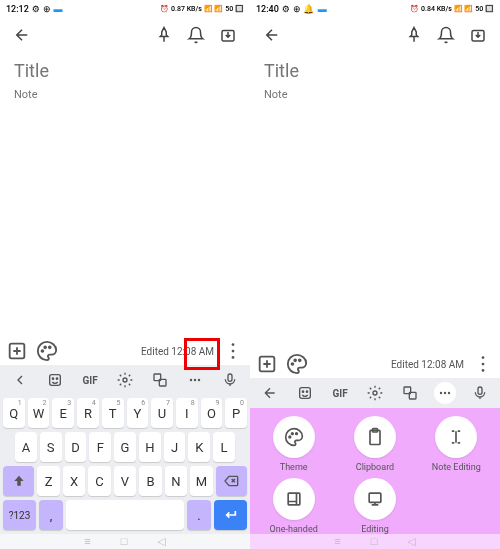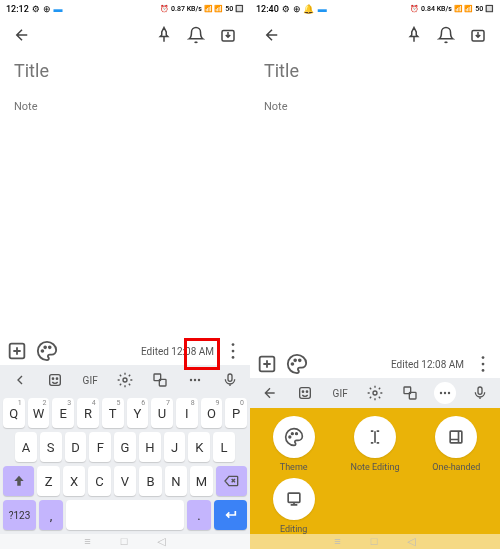--- a/index.html
+++ b/index.html
@@ -7,39 +7,39 @@
 .phone{width:250px;height:549px;background:#fff;display:flex;flex-direction:column;position:relative}
 .statusbar{height:18px;display:flex;align-items:center;padding:0 6px;font-size:9px;font-weight:500;color:#000}
 .statusbar .l{display:flex;align-items:center;gap:3px}
 .statusbar .r{margin-left:auto;display:flex;align-items:center;gap:2px;font-size:7px}
 .sicon{font-size:9px}
 .toolbar{height:34px;display:flex;align-items:center;padding:0 8px;gap:4px}
 .toolbar .sp{flex:1}
 .tb-btn{width:28px;height:28px;display:flex;align-items:center;justify-content:center;color:#444}
 .tb-btn svg{width:18px;height:18px}
 .content{flex:1;padding:8px 14px}
-.title-in{font-size:18px;color:#bbb;border:none;outline:none;width:100%;margin-bottom:14px}
+.title-in{font-size:18px;color:#bbb;border:none;outline:none;width:100%;margin-bottom:2px}
 .note-in{font-size:11px;color:#bbb;border:none;outline:none;width:100%}
 .note-bar{height:28px;display:flex;align-items:center;padding:0 6px;gap:8px;font-size:10px;color:#555}
 .note-bar .ts{flex:1;text-align:right}
 .nb-btn{width:22px;height:22px;display:flex;align-items:center;justify-content:center}
 .kb{background:#eceef1;display:flex;flex-direction:column}
 .kb-top{height:30px;display:flex;align-items:center;padding:0 4px;gap:2px}
-.kb-top .it{flex:1;display:flex;align-items:center;justify-content:center;font-size:10px;font-weight:400;color:#555}
+.kb-top .it{flex:1;display:flex;align-items:center;justify-content:center;font-size:10px;font-weight:700;color:#555}
 .kb-top .it svg{width:16px;height:16px}
 .kb-rows{padding:3px 3px 15px}
 .krow{display:flex;gap:3px;margin-bottom:4px;justify-content:center}
 .key{background:#fff;border-radius:4px;height:30px;flex:1;display:flex;align-items:center;justify-content:center;font-size:13px;font-weight:400;color:#333;position:relative;box-shadow:0 1px 1px rgba(0,0,0,.15)}
 .key .num{position:absolute;top:1px;right:3px;font-size:7px;color:#888}
 .key.fn{background:#c4b5fd}
 .key.wide{flex:1.4}
 .key.space{flex:5}
 .key.enter{background:#3b82f6;color:#fff;flex:1.4}
 .highlight{position:absolute;border:3px solid #e00;pointer-events:none}
-.panel{background:#eab308;flex:1;padding:8px 4px 15px}
+.panel{background:#f0abfc;flex:1;padding:8px 4px 15px}
 .panel-grid{display:grid;grid-template-columns:repeat(3,1fr);gap:6px 2px}
 .pcell{display:flex;flex-direction:column;align-items:center;gap:4px}
 .pcirc{width:42px;height:42px;border-radius:50%;background:#fff;display:flex;align-items:center;justify-content:center;box-shadow:0 1px 2px rgba(0,0,0,.1)}
 .pcirc svg{width:20px;height:20px}
 .plabel{font-size:9px;color:#555}
 .navbar{position:absolute;bottom:0;left:0;right:0;height:15px;display:flex;justify-content:center;align-items:center;gap:30px;color:#bbb;background:rgba(255,255,255,.5)}
 .navbar span{font-size:11px}
 .more-circle{background:#fff;border-radius:50%;width:22px;height:22px;display:flex;align-items:center;justify-content:center}
 </style>
 </head>
@@ -337,20 +337,29 @@
                 <circle cx="7" cy="12" r="1" fill="#555"></circle>
                 <circle cx="10" cy="8" r="1" fill="#555"></circle>
                 <circle cx="15" cy="8" r="1" fill="#555"></circle>
               </svg>
             </div>
             <span class="plabel">Theme</span>
           </div>
     <div class="pcell">
             <div class="pcirc">
               <svg viewBox="0 0 24 24" fill="none" stroke="#555" stroke-width="2">
+                <rect x="6" y="4" width="12" height="17" rx="1"></rect>
+                <rect x="9" y="2" width="6" height="4" rx="1"></rect>
+              </svg>
+            </div>
+            <span class="plabel">Clipboard</span>
+          </div>
+    <div class="pcell">
+            <div class="pcirc">
+              <svg viewBox="0 0 24 24" fill="none" stroke="#555" stroke-width="2">
                 <path d="M12 5v14M7 5h3m4 0h3M7 19h3m4 0h3"></path>
               </svg>
             </div>
             <span class="plabel">Note Editing</span>
           </div>
     <div class="pcell">
             <div class="pcirc">
               <svg viewBox="0 0 24 24" fill="none" stroke="#555" stroke-width="2">
                 <rect x="5" y="5" width="14" height="14" rx="1"></rect>
                 <path d="M15 5v14M5 15h10"></path>

